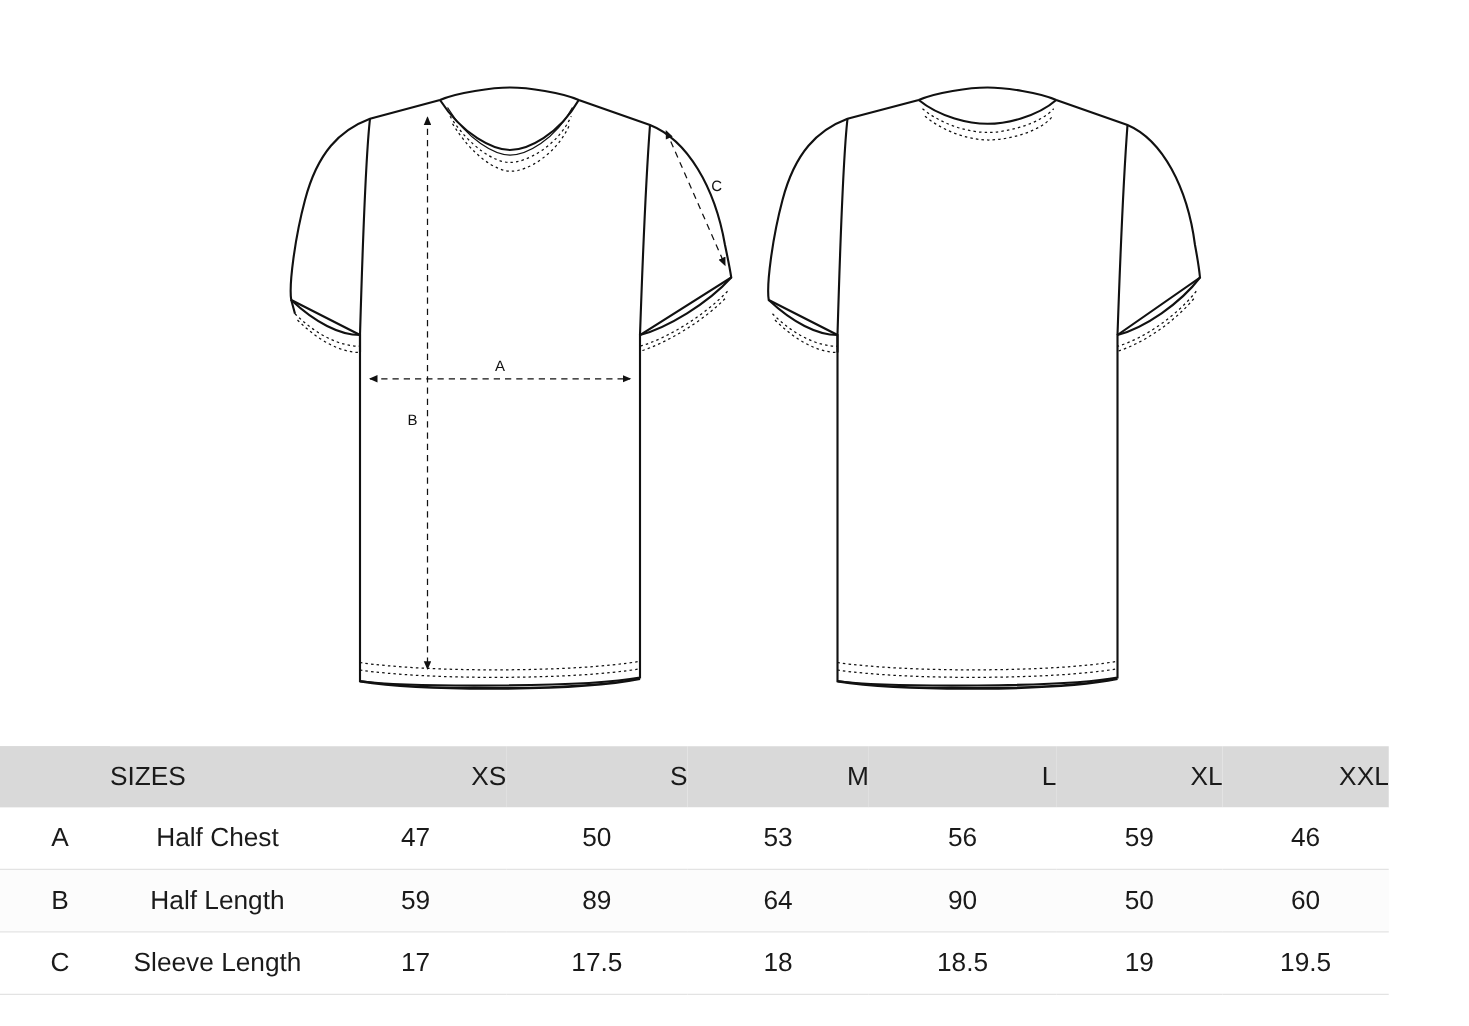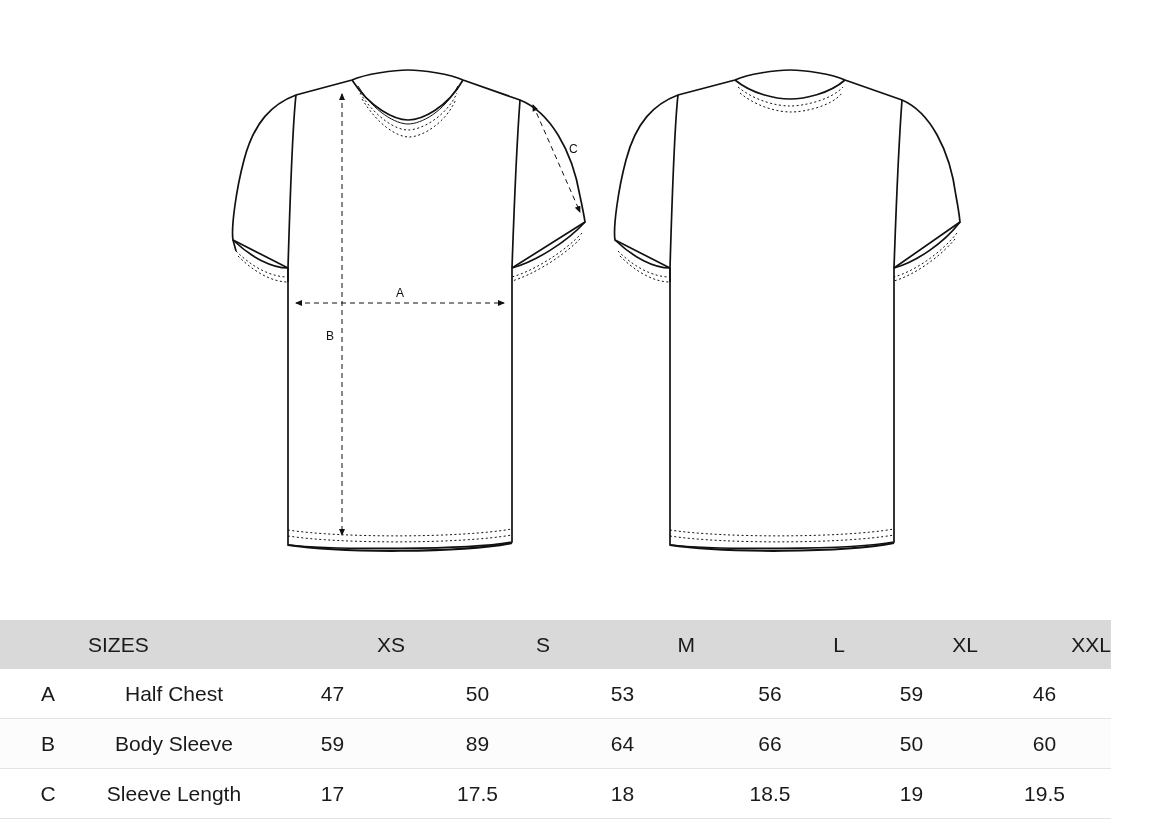--- a/index.html
+++ b/index.html
@@ -20,21 +20,21 @@
     position: absolute;
     left: 0;
     top: 0;
     width: 1175px;
     height: 615px;
   }
 
   #size-table {
     position: absolute;
     left: 0;
-    top: 620px;
+    top: 597px;
     width: 1043px;
     border-collapse: collapse;
     table-layout: fixed;
   }
 
   #size-table col.c-code  { width: 88px; }
   #size-table col.c-label { width: 172px; }
   #size-table col.c-val   { width: 145px; }
   #size-table col.c-val-l { width: 150px; }
   #size-table col.c-val-s { width: 133px; }
@@ -236,25 +236,25 @@
       <td class="cell-label">Half Chest</td>
       <td>47</td>
       <td>50</td>
       <td>53</td>
       <td>56</td>
       <td>59</td>
       <td>46</td>
     </tr>
     <tr>
       <td class="cell-code">B</td>
-      <td class="cell-label">Body Sleeve</td>
+      <td class="cell-label">Half Length</td>
       <td>59</td>
       <td>89</td>
       <td>64</td>
-      <td>66</td>
+      <td>90</td>
       <td>50</td>
       <td>60</td>
     </tr>
     <tr>
       <td class="cell-code">C</td>
       <td class="cell-label">Sleeve Length</td>
       <td>17</td>
       <td>17.5</td>
       <td>18</td>
       <td>18.5</td>

